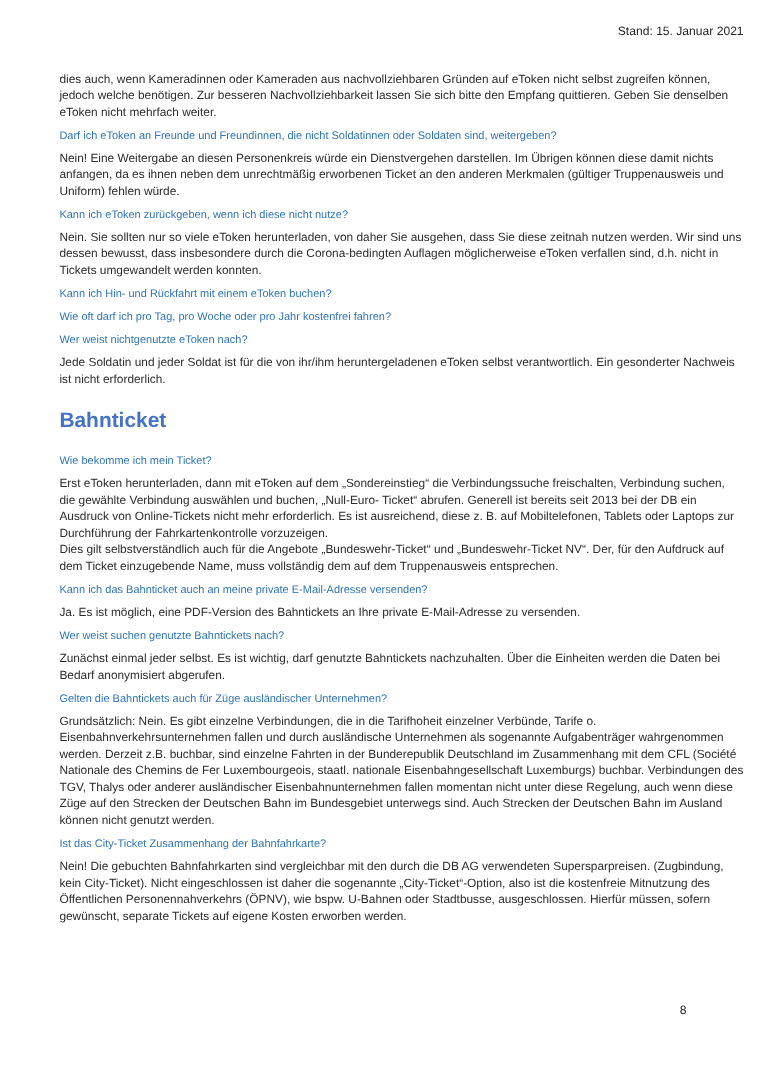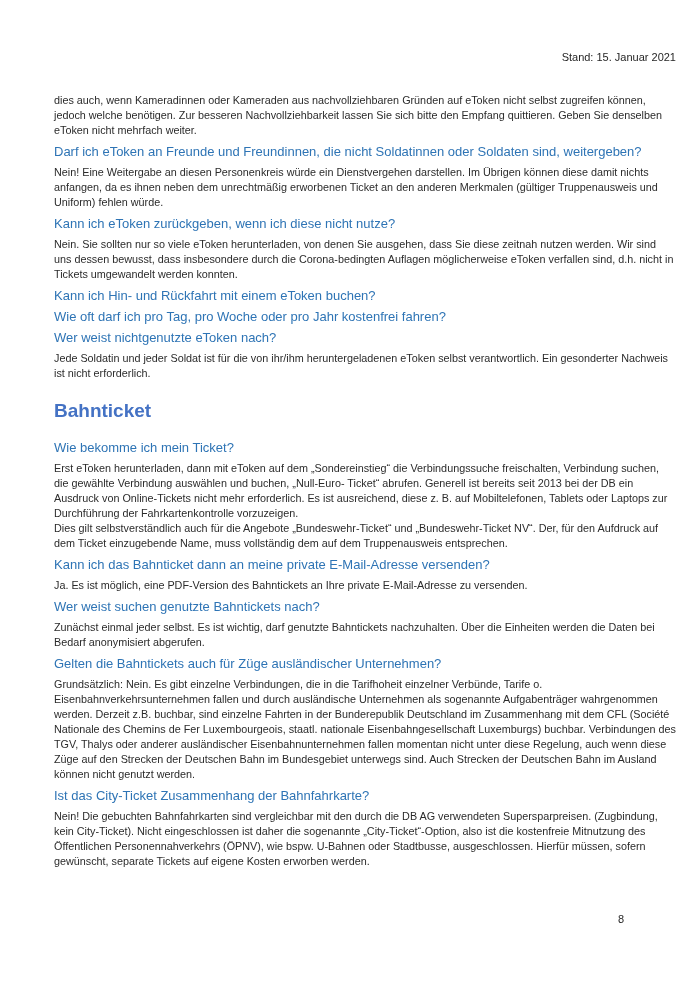--- a/index.html
+++ b/index.html
@@ -6,42 +6,42 @@
     margin: 0;
     padding: 0;
     background: #ffffff;
   }
   .page {
     position: relative;
     width: 700px;
     height: 990px;
     background: #ffffff;
     box-sizing: border-box;
-    padding: 50px 24px 0 54px;
+    padding: 22px 24px 0 54px;
     font-family: "Liberation Sans", "DejaVu Sans", sans-serif;
     color: #2b2b2b;
     overflow: hidden;
   }
   .date-stamp {
     text-align: right;
     font-size: 11px;
     line-height: 15px;
     color: #262626;
     margin: 0 0 28px 0;
   }
   .doc p.body-par {
     font-size: 10.8px;
     line-height: 15px;
     color: #2b2b2b;
     margin: 0 0 6px 0;
     white-space: pre-line;
     text-align: left;
   }
   .doc h3.question {
-    font-size: 13px;
+    font-size: 10px;
     line-height: 15px;
     font-weight: normal;
     color: #2e74b5;
     margin: 5px 0 6px 0;
   }
   .doc h2.section {
     font-size: 19px;
     line-height: 20px;
     font-weight: bold;
     color: #4472c4;
@@ -63,36 +63,36 @@
   <p class="date-stamp">Stand: 15. Januar 2021</p>
 
   <div class="doc">
 
     <p class="body-par">dies auch, wenn Kameradinnen oder Kameraden aus nachvollziehbaren Gründen auf eToken nicht selbst zugreifen können, jedoch welche benötigen. Zur besseren Nachvollziehbarkeit lassen Sie sich bitte den Empfang quittieren. Geben Sie denselben eToken nicht mehrfach weiter.</p>
 
     <h3 class="question">Darf ich eToken an Freunde und Freundinnen, die nicht Soldatinnen oder Soldaten sind, weitergeben?</h3>
     <p class="body-par">Nein! Eine Weitergabe an diesen Personenkreis würde ein Dienstvergehen darstellen. Im Übrigen können diese damit nichts anfangen, da es ihnen neben dem unrechtmäßig erworbenen Ticket an den anderen Merkmalen (gültiger Truppenausweis und Uniform) fehlen würde.</p>
 
     <h3 class="question">Kann ich eToken zurückgeben, wenn ich diese nicht nutze?</h3>
-    <p class="body-par">Nein. Sie sollten nur so viele eToken herunterladen, von denen Sie ausgehen, dass Sie diese zeitnah nutzen werden. Wir sind uns dessen bewusst, dass insbesondere durch die Corona-bedingten Auflagen möglicherweise eToken verfallen sind, d.h. nicht in Tickets umgewandelt werden konnten.</p>
+    <p class="body-par">Nein. Sie sollten nur so viele eToken herunterladen, von daher Sie ausgehen, dass Sie diese zeitnah nutzen werden. Wir sind uns dessen bewusst, dass insbesondere durch die Corona-bedingten Auflagen möglicherweise eToken verfallen sind, d.h. nicht in Tickets umgewandelt werden konnten.</p>
 
     <h3 class="question">Kann ich Hin- und Rückfahrt mit einem eToken buchen?</h3>
 
     <h3 class="question">Wie oft darf ich pro Tag, pro Woche oder pro Jahr kostenfrei fahren?</h3>
 
     <h3 class="question">Wer weist nichtgenutzte eToken nach?</h3>
     <p class="body-par">Jede Soldatin und jeder Soldat ist für die von ihr/ihm heruntergeladenen eToken selbst verantwortlich. Ein gesonderter Nachweis ist nicht erforderlich.</p>
 
     <h2 class="section">Bahnticket</h2>
 
     <h3 class="question">Wie bekomme ich mein Ticket?</h3>
     <p class="body-par">Erst eToken herunterladen, dann mit eToken auf dem „Sondereinstieg“ die Verbindungssuche freischalten, Verbindung suchen, die gewählte Verbindung auswählen und buchen, „Null-Euro- Ticket“ abrufen. Generell ist bereits seit 2013 bei der DB ein Ausdruck von Online-Tickets nicht mehr erforderlich. Es ist ausreichend, diese z. B. auf Mobiltelefonen, Tablets oder Laptops zur Durchführung der Fahrkartenkontrolle vorzuzeigen.
 Dies gilt selbstverständlich auch für die Angebote „Bundeswehr-Ticket“ und „Bundeswehr-Ticket NV“. Der, für den Aufdruck auf dem Ticket einzugebende Name, muss vollständig dem auf dem Truppenausweis entsprechen.</p>
 
-    <h3 class="question">Kann ich das Bahnticket dann an meine private E-Mail-Adresse versenden?</h3>
+    <h3 class="question">Kann ich das Bahnticket auch an meine private E-Mail-Adresse versenden?</h3>
     <p class="body-par">Ja. Es ist möglich, eine PDF-Version des Bahntickets an Ihre private E-Mail-Adresse zu versenden.</p>
 
     <h3 class="question">Wer weist suchen genutzte Bahntickets nach?</h3>
     <p class="body-par">Zunächst einmal jeder selbst. Es ist wichtig, darf genutzte Bahntickets nachzuhalten. Über die Einheiten werden die Daten bei Bedarf anonymisiert abgerufen.</p>
 
     <h3 class="question">Gelten die Bahntickets auch für Züge ausländischer Unternehmen?</h3>
     <p class="body-par">Grundsätzlich: Nein. Es gibt einzelne Verbindungen, die in die Tarifhoheit einzelner Verbünde, Tarife o. Eisenbahnverkehrsunternehmen fallen und durch ausländische Unternehmen als sogenannte Aufgabenträger wahrgenommen werden. Derzeit z.B. buchbar, sind einzelne Fahrten in der Bunderepublik Deutschland im Zusammenhang mit dem CFL (Société Nationale des Chemins de Fer Luxembourgeois, staatl. nationale Eisenbahngesellschaft Luxemburgs) buchbar. Verbindungen des TGV, Thalys oder anderer ausländischer Eisenbahnunternehmen fallen momentan nicht unter diese Regelung, auch wenn diese Züge auf den Strecken der Deutschen Bahn im Bundesgebiet unterwegs sind. Auch Strecken der Deutschen Bahn im Ausland können nicht genutzt werden.</p>
 
     <h3 class="question">Ist das City-Ticket Zusammenhang der Bahnfahrkarte?</h3>
     <p class="body-par">Nein! Die gebuchten Bahnfahrkarten sind vergleichbar mit den durch die DB AG verwendeten Supersparpreisen. (Zugbindung, kein City-Ticket). Nicht eingeschlossen ist daher die sogenannte „City-Ticket“-Option, also ist die kostenfreie Mitnutzung des Öffentlichen Personennahverkehrs (ÖPNV), wie bspw. U-Bahnen oder Stadtbusse, ausgeschlossen. Hierfür müssen, sofern gewünscht, separate Tickets auf eigene Kosten erworben werden.</p>

